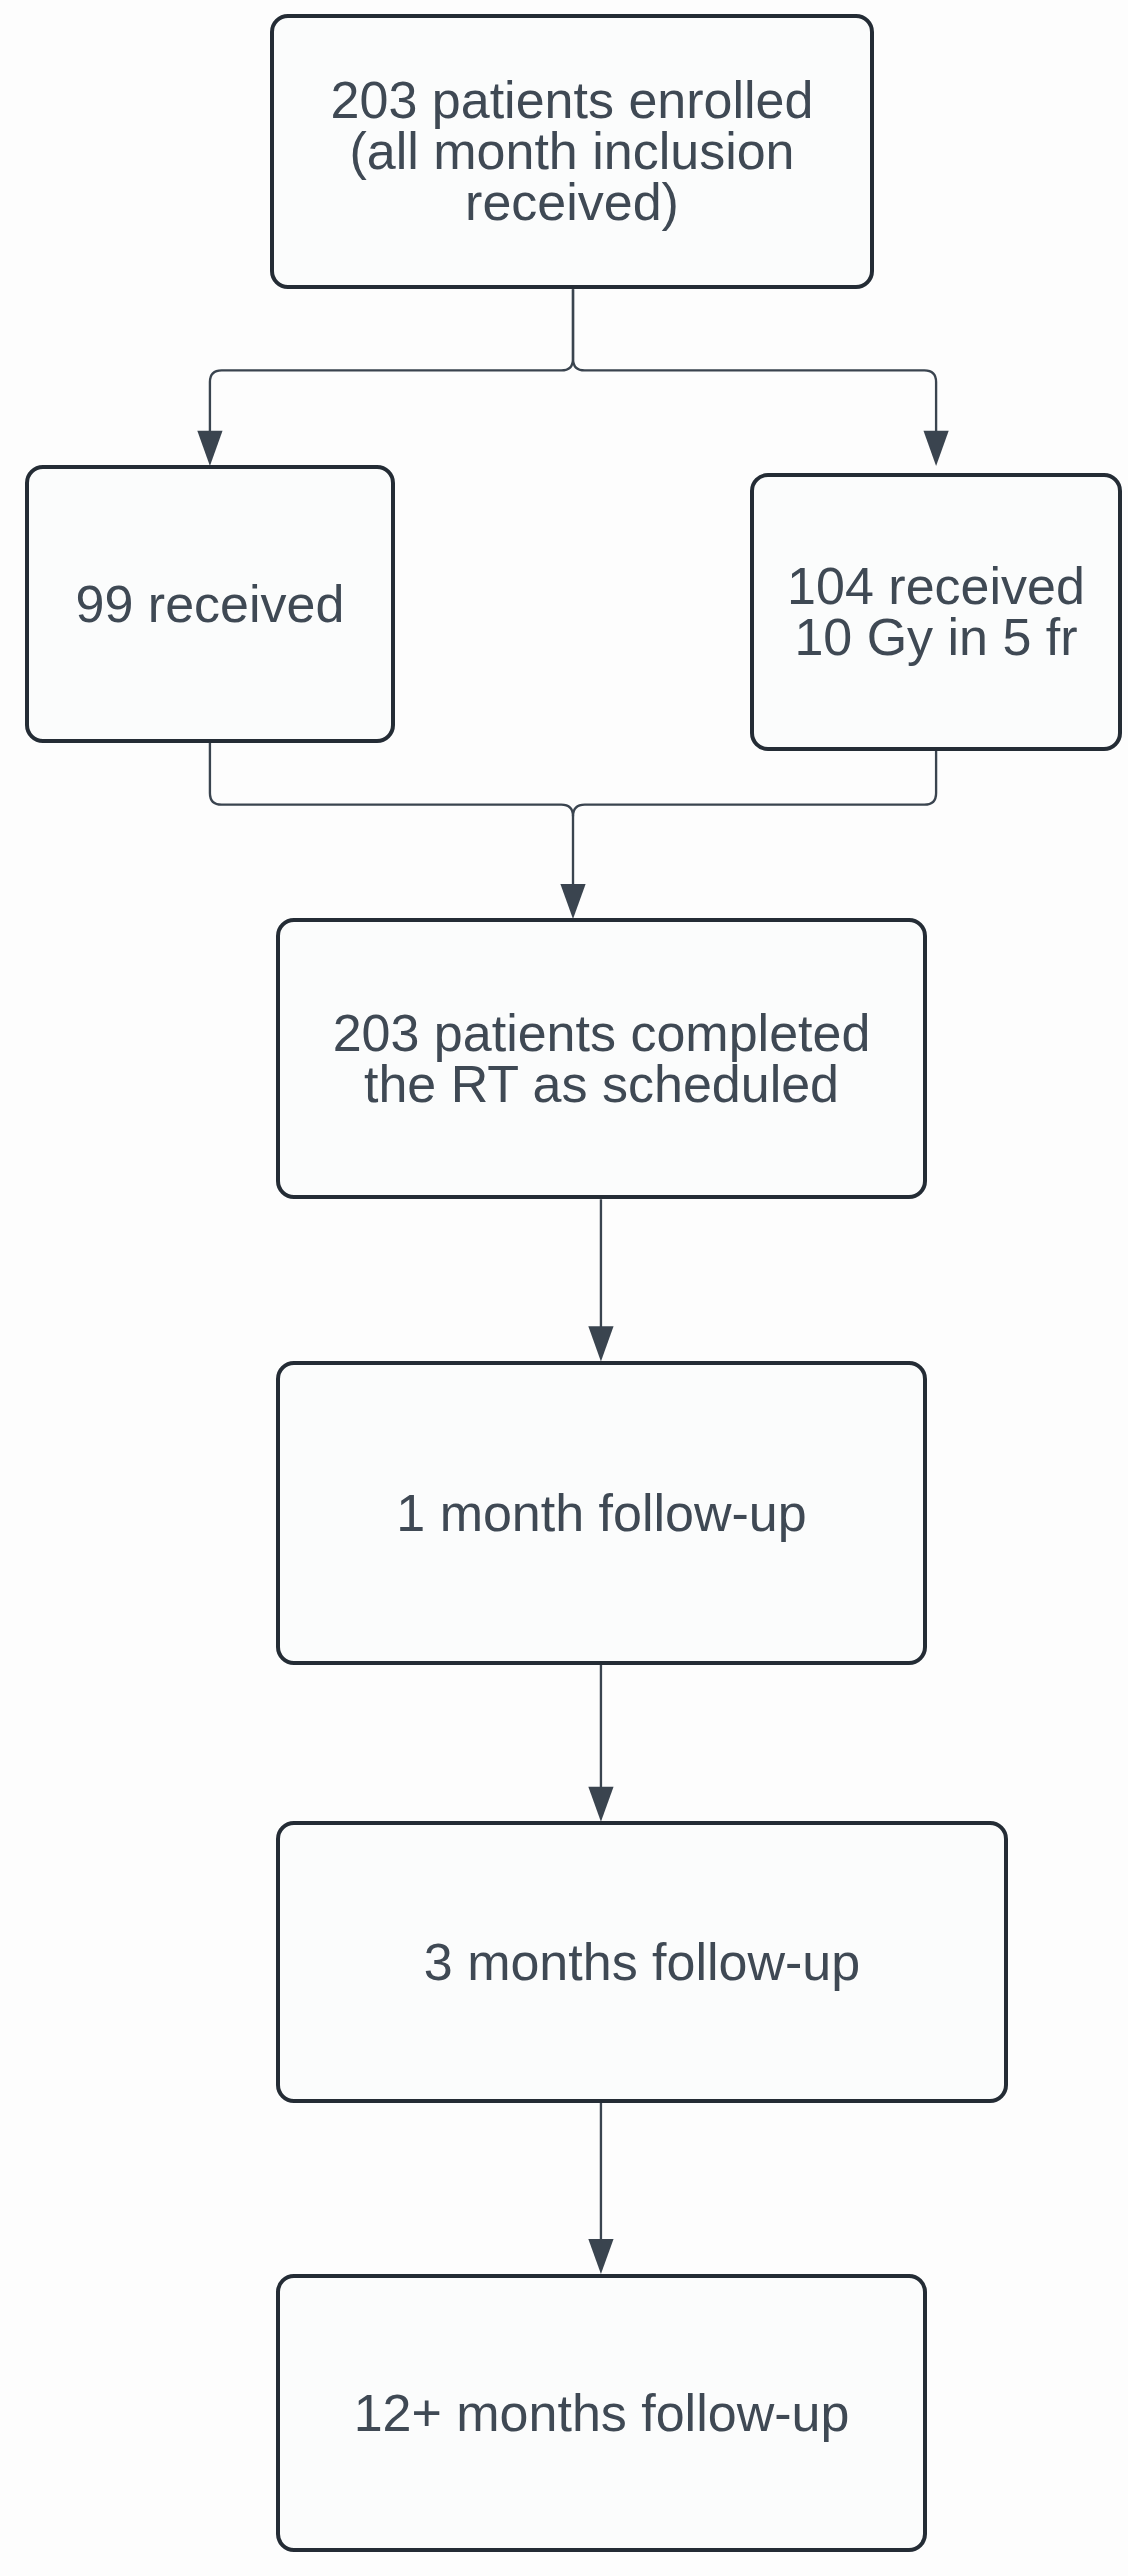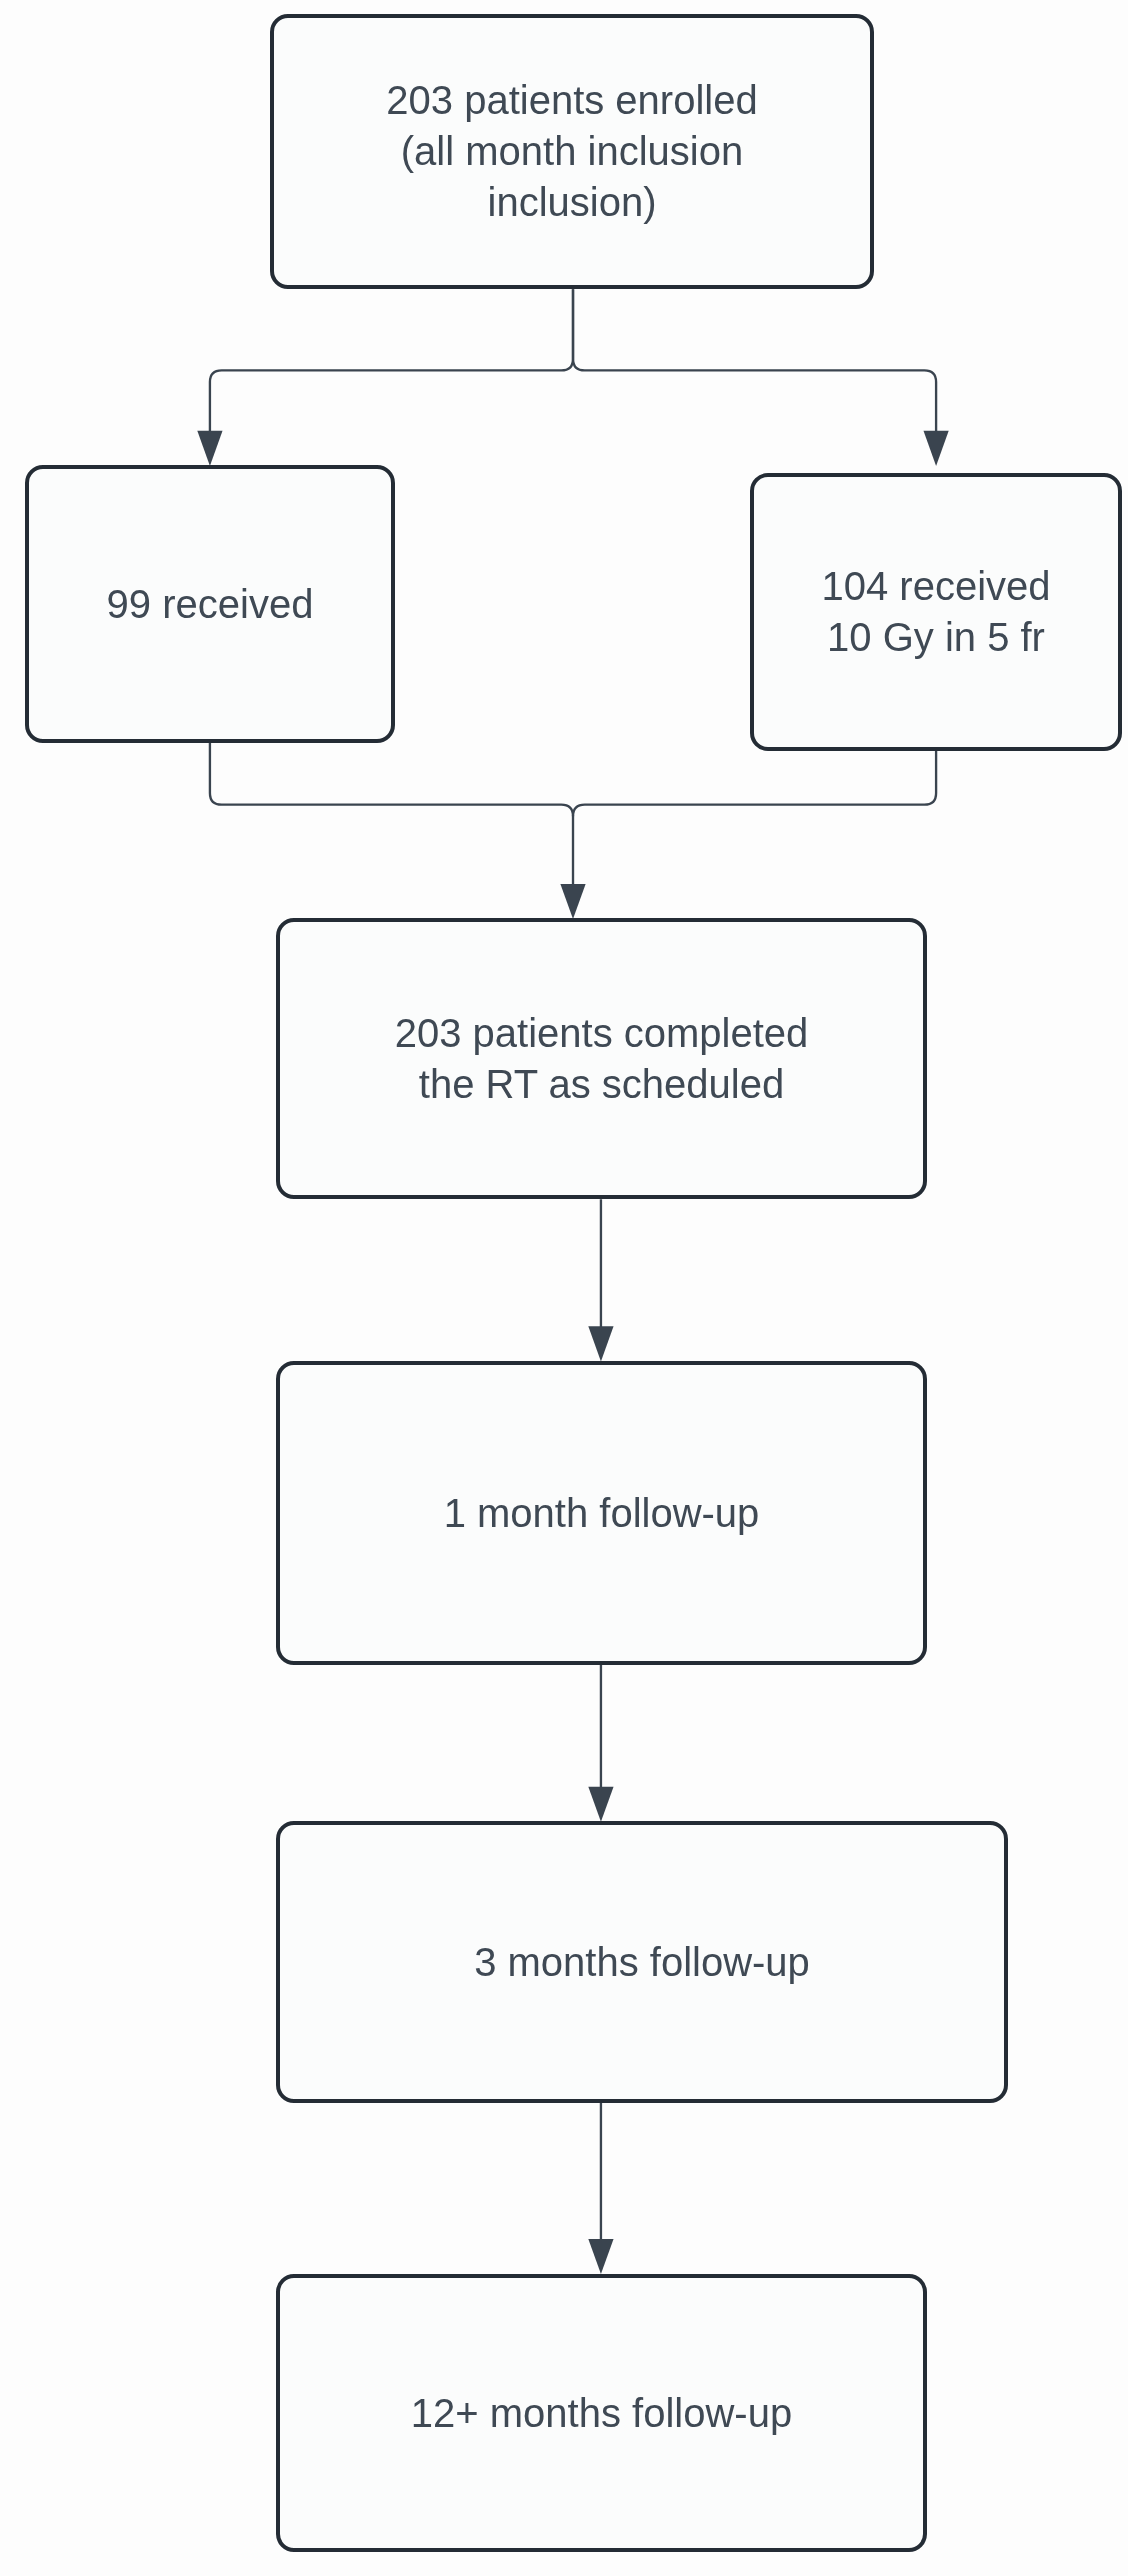--- a/index.html
+++ b/index.html
@@ -23,21 +23,21 @@
   }
   .wire{fill:none;stroke:var(--connector);stroke-width:2.6px;}
   .head{fill:var(--connector);stroke:none;}
   .node{
     position:absolute;box-sizing:border-box;
     background:var(--node-fill);
     border:4.5px solid var(--node-border);
     border-radius:18px;
     display:flex;flex-direction:column;justify-content:center;align-items:center;
     color:var(--text);
-    font-size:40px;line-height:51px;
+    font-size:52px;line-height:51px;
     text-align:center;
     padding:0 18px;
   }
   .n1{left:270px;top:14.4px;width:604px;height:275px;}
   .n2a{left:25px;top:465px;width:370px;height:278px;gap:20px;}
   .n2b{left:750px;top:465px;width:372px;height:278px;margin-top:8px;}
   .n3{left:276px;top:918px;width:651px;height:281px;}
   .n4{left:276px;top:1361px;width:651px;height:304px;}
   .n5{left:276px;top:1821px;width:732px;height:282px;}
   .n6{left:276px;top:2274px;width:651px;height:278px;}
@@ -67,21 +67,21 @@
     <path class="wire" d="M 667 1822 L 667 1984"></path>
     <path class="head" d="M 667 2022 L 653 1983 L 681 1983 Z"></path>
 
     <path class="wire" d="M 667 2334 L 667 2486"></path>
     <path class="head" d="M 667 2524 L 653 2485 L 681 2485 Z"></path>
   </svg>
 
   <div class="node n1">
     <div class="tline">203 patients enrolled</div>
     <div class="tline">(all month inclusion</div>
-    <div class="tline">inclusion)</div>
+    <div class="tline">received)</div>
   </div>
 
   <div class="node n2a">
     <div class="tline">99 received</div>
   </div>
 
   <div class="node n2b">
     <div class="tline">104 received</div>
     <div class="tline">10 Gy in 5 fr</div>
   </div>

